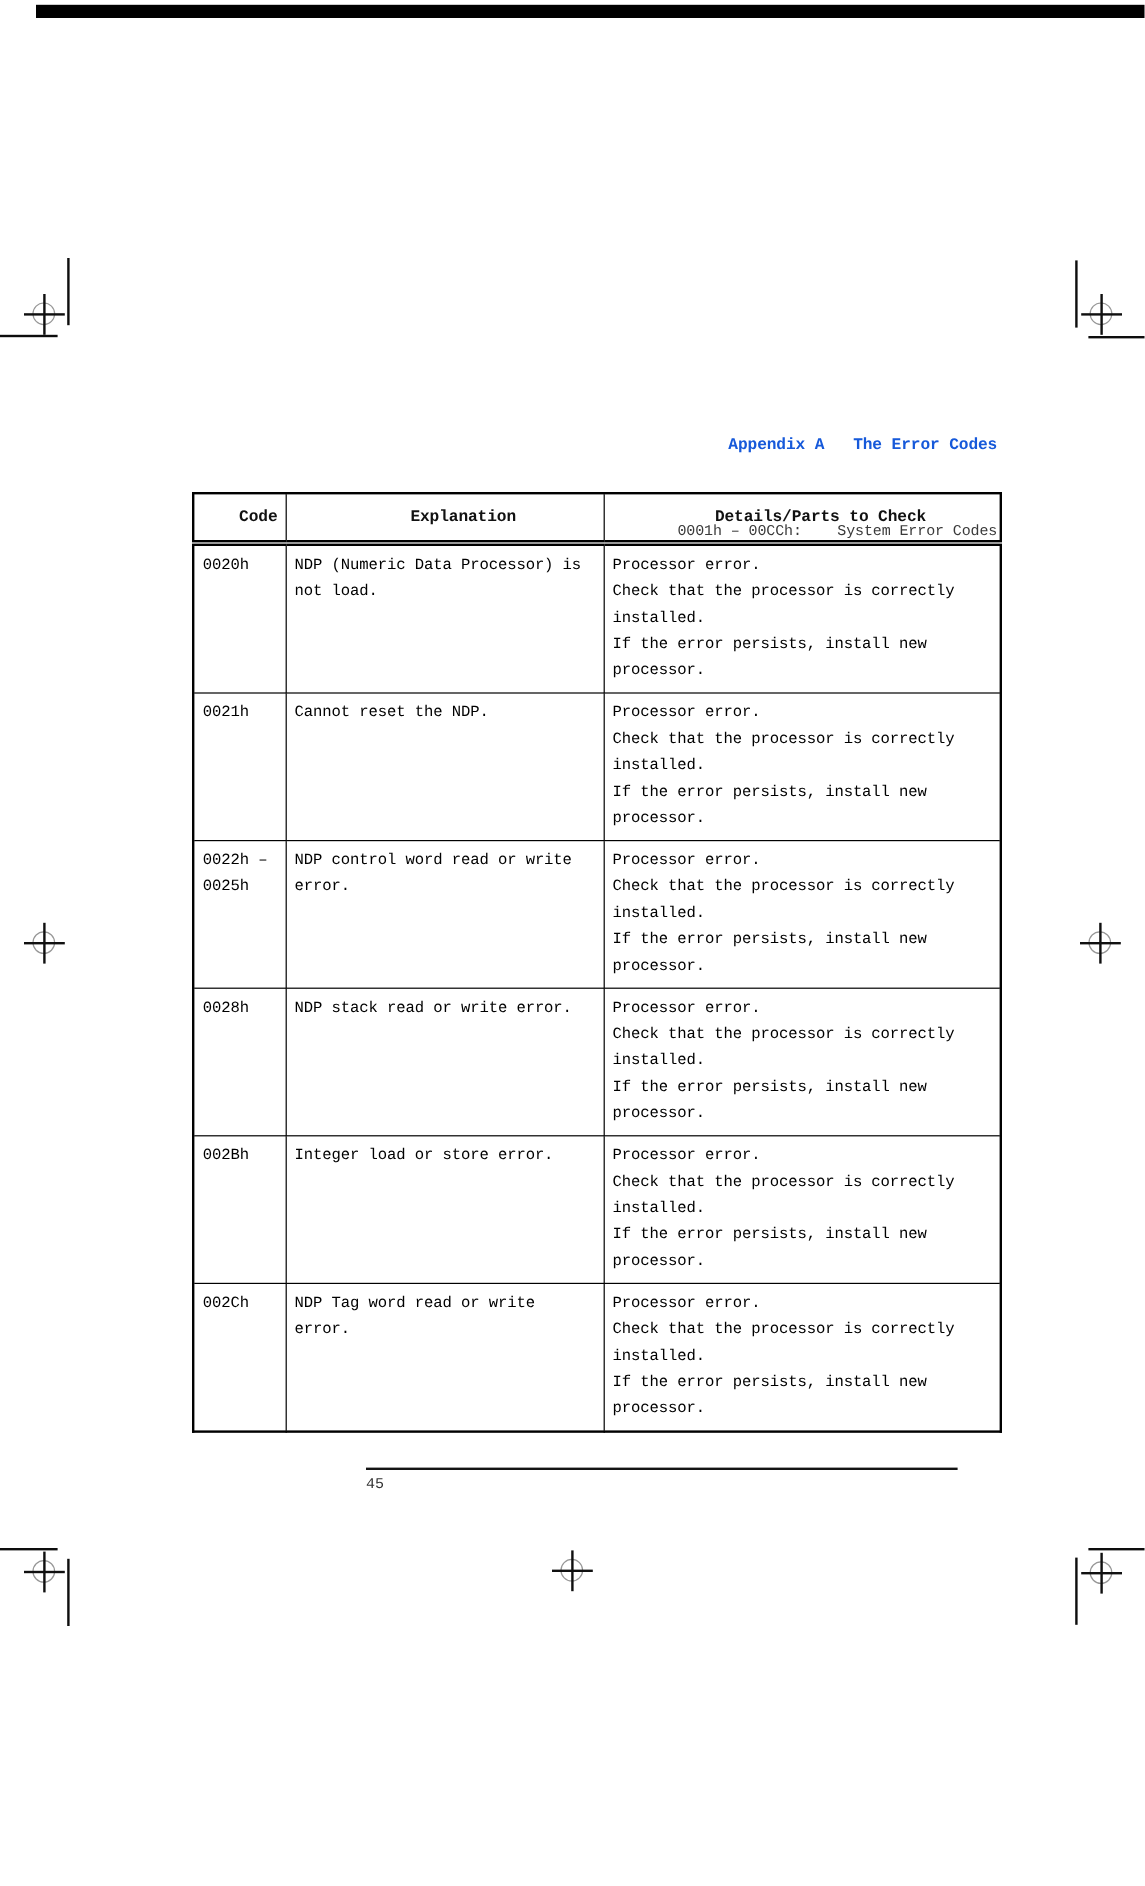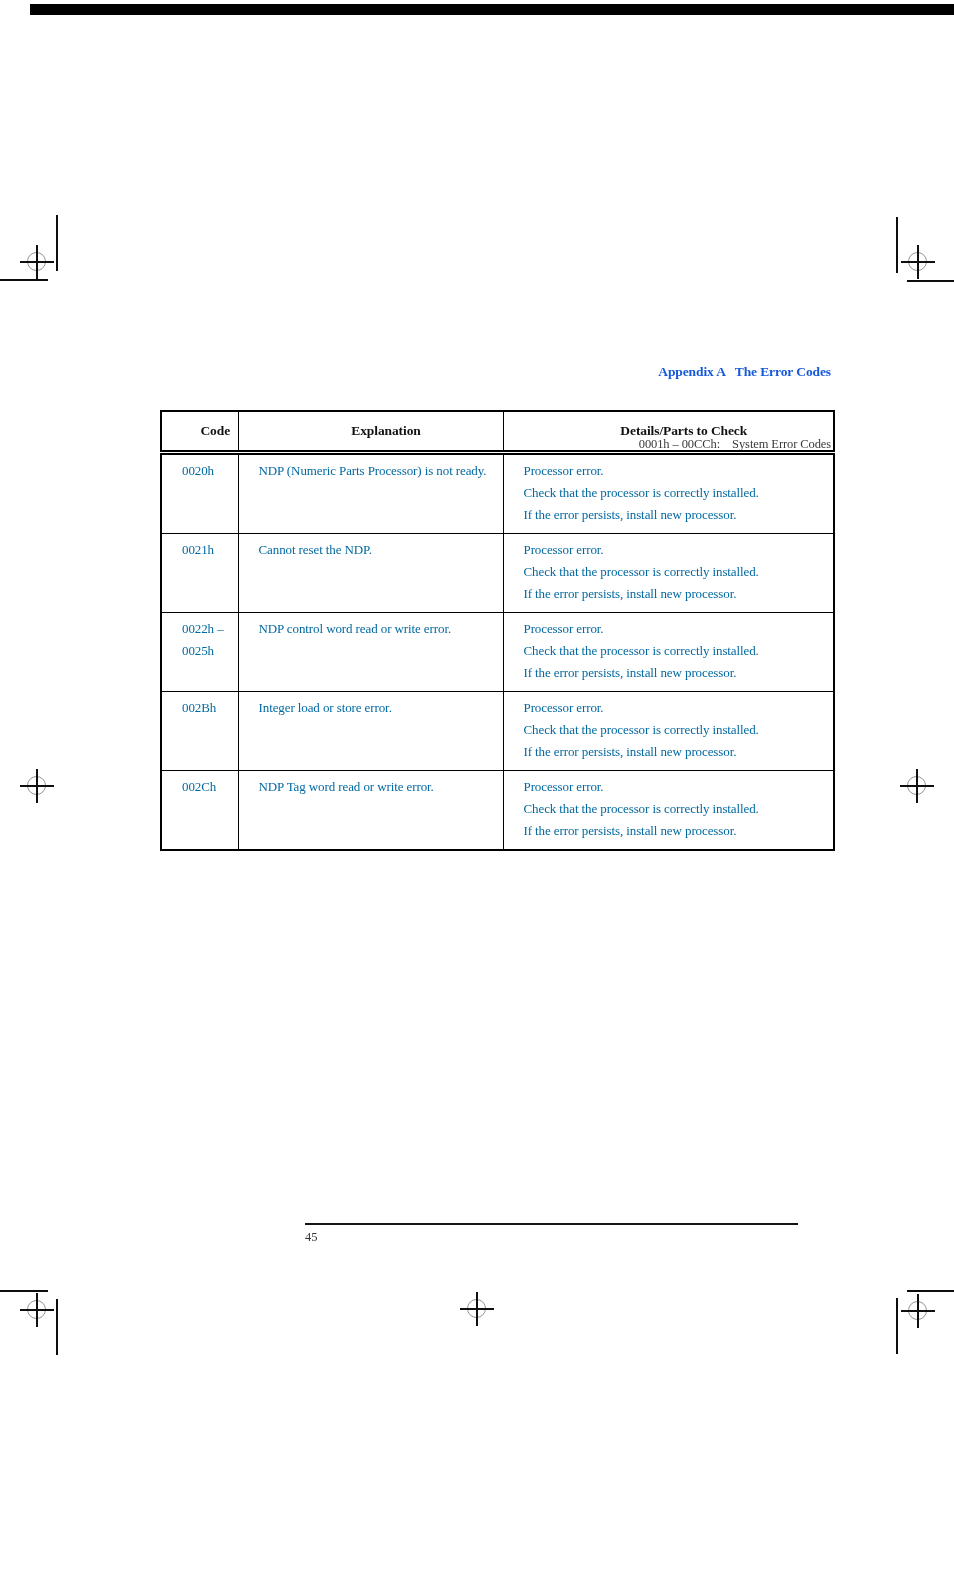--- a/index.html
+++ b/index.html
@@ -2,21 +2,21 @@
 <html><head>
 <meta charset="utf-8">
 <style>
   html, body { margin:0; padding:0; background:#ffffff; }
   .page {
     position: relative;
     width: 954px;
     height: 1524px;
     background: #ffffff;
     overflow: hidden;
-    font-family: Liberation Serif, serif;
+    font-family: Liberation Mono, monospace;
     color: #1c1c1c;
     letter-spacing: -0.1px;
   }
 
   
   .top-bar {
     position: absolute;
     left: 30px; right: 0; top: 4px; height: 11px;
     background: #000;
   }
@@ -67,22 +67,22 @@
     font-weight: bold;
     text-align: center;
     vertical-align: middle;
     border-bottom: 5px double #000;
     color: #111;
   }
   .codes-table td {
     vertical-align: top;
     font-size: 13px;
     line-height: 22px;
-    padding: 5px 9px 7px 20px;
-    color: #0369a1;
+    padding: 5px 9px 7px 7px;
+    color: #000000;
   }
 
   
   .footer-line {
     position: absolute;
     left: 305px; top: 1223px;
     width: 493px; height: 1.8px;
     background: #141414;
   }
   .page-number {
@@ -163,21 +163,21 @@
         <th>Explanation</th>
         <th>Details/Parts to Check</th>
       </tr>
     </thead>
     <tbody>
       <tr>
         <td>
             <div>0020h</div>
             <div></div>
           </td>
-        <td>NDP (Numeric Parts Processor) is not ready.</td>
+        <td>NDP (Numeric Data Processor) is not load.</td>
         <td>
             <div>Processor error.</div>
             <div>Check that the processor is correctly installed.</div>
             <div>If the error persists, install new processor.</div>
           </td>
       </tr>
       <tr>
         <td>
             <div>0021h</div>
             <div></div>
@@ -196,20 +196,32 @@
           </td>
         <td>NDP control word read or write error.</td>
         <td>
             <div>Processor error.</div>
             <div>Check that the processor is correctly installed.</div>
             <div>If the error persists, install new processor.</div>
           </td>
       </tr>
       <tr>
         <td>
+            <div>0028h</div>
+            <div></div>
+          </td>
+        <td>NDP stack read or write error.</td>
+        <td>
+            <div>Processor error.</div>
+            <div>Check that the processor is correctly installed.</div>
+            <div>If the error persists, install new processor.</div>
+          </td>
+      </tr>
+      <tr>
+        <td>
             <div>002Bh</div>
             <div></div>
           </td>
         <td>Integer load or store error.</td>
         <td>
             <div>Processor error.</div>
             <div>Check that the processor is correctly installed.</div>
             <div>If the error persists, install new processor.</div>
           </td>
       </tr>

